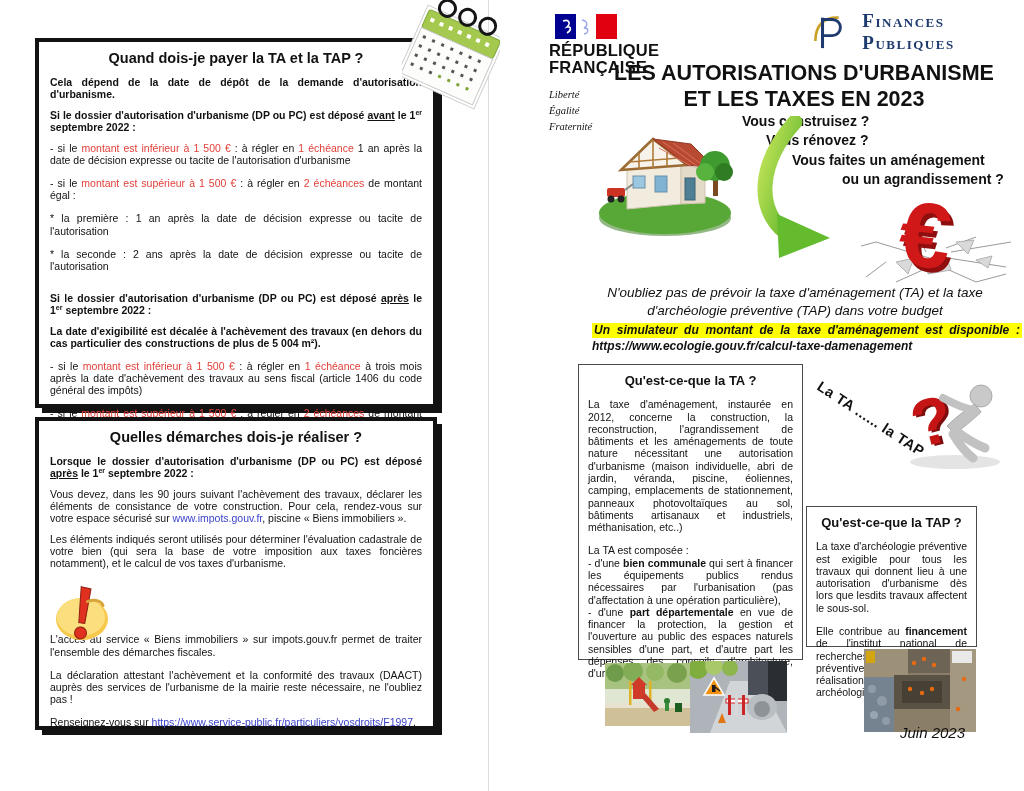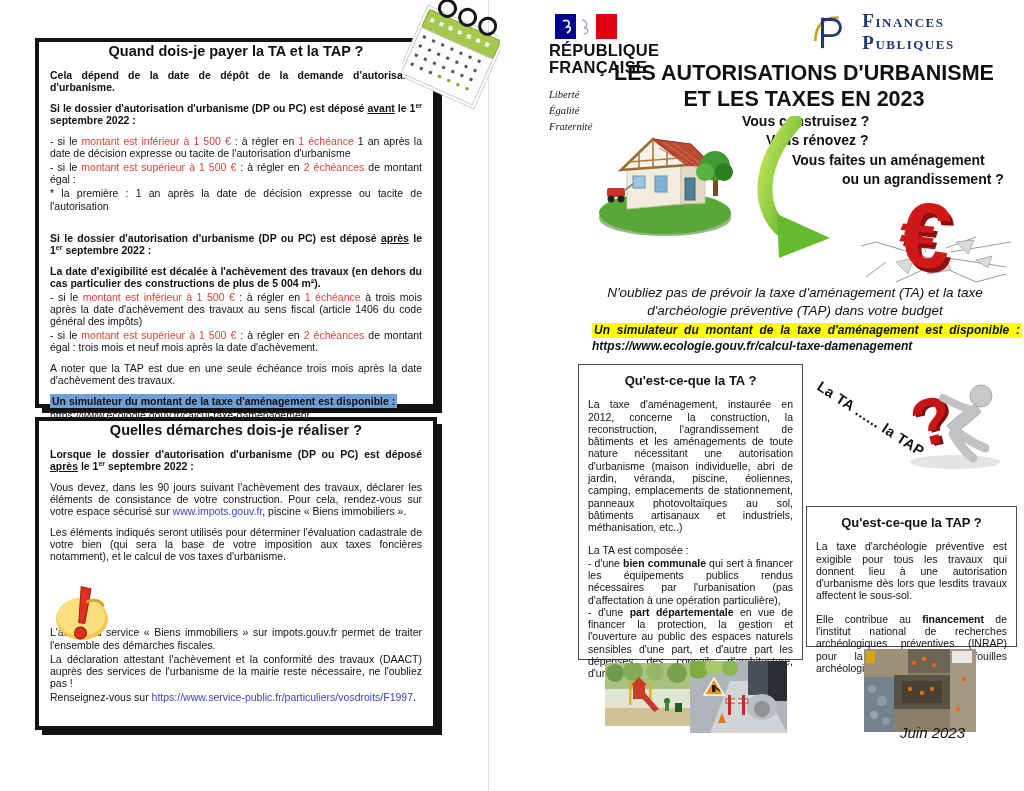--- a/index.html
+++ b/index.html
@@ -8,27 +8,27 @@
   }
   *{margin:0;padding:0;box-sizing:border-box;}
   html,body{background:#888;}
   #page{position:relative;width:1024px;height:791px;background:#ffffff;overflow:hidden;
         font-family:"Liberation Sans",sans-serif;color:#111;}
   .abs{position:absolute;}
   #fold-line{left:488px;top:0;width:1px;height:791px;background:#dedede;}
 
   
   .big-box{left:35px;width:402px;border:4px solid #121212;background:#fff;
-           box-shadow:6px 6px 0 -1px #121212;padding:0 11px;
+           box-shadow:6px 6px 0 -1px #121212;padding:7px 11px;
            font-size:10.5px;line-height:1.15;text-align:justify;}
   #box1{top:38px;height:370px;}
   #box2{top:417px;height:313px;}
   .box-title{font-weight:bold;font-size:14.5px;text-align:center;margin:2px 0 9px 0;line-height:1.1;}
   .para{margin-top:9px;}
-  .para.tight{margin-top:2px;}
+  .para.tight{margin-top:11px;}
   .para.biggap{margin-top:20px;}
   .para.spacer-icon{margin-top:64px;}
 
   .s-p{}
   .s-b{font-weight:bold;}
   .s-bu{font-weight:bold;text-decoration:underline;}
   .s-sup{font-weight:bold;font-size:7px;vertical-align:4px;}
   .s-r{color:var(--red_text);}
   .s-l{color:var(--link_blue);}
   .s-hlb{font-weight:bold;background:var(--highlight_blue);padding:1px 2px;}
@@ -58,21 +58,21 @@
   #euro-art{left:856px;top:182px;}
   #reminder{left:586px;top:284px;width:418px;text-align:center;font-style:italic;
             font-size:13.5px;line-height:1.32;}
   #simulator{left:592px;top:323px;width:430px;font-weight:bold;font-style:italic;font-size:12px;line-height:1.25;}
   #sim-line{background:var(--highlight_yellow);text-align:justify;text-align-last:justify;padding:0 2px;}
   #sim-url{margin-top:1px;}
 
   .small-box{border:1px solid #4a4a4a;background:#fff;padding:7px 9px;
              font-size:10.5px;line-height:1.17;text-align:justify;}
   #ta-box{left:578px;top:364px;width:225px;height:296px;}
-  #tap-box{left:806px;top:506px;width:211px;height:141px;}
+  #tap-box{left:806px;top:506px;width:171px;height:141px;}
   .small-box .box-title{font-size:13px;margin:2px 0 10px 0;}
   .sp{margin-top:11px;}
 
   #ta-tap-q{left:823px;top:378px;font-weight:bold;font-size:14.5px;letter-spacing:0.5px;
             transform:rotate(33deg);transform-origin:left top;white-space:nowrap;}
   #figure-art{left:885px;top:368px;}
 
   .photo{display:block;}
   #photo-playground{left:605px;top:663px;}
   #photo-roadworks{left:690px;top:661px;}
@@ -86,20 +86,21 @@
 <div id="page">
   <div id="fold-line" class="abs"></div>
 
   <div class="abs big-box" id="box1">
     <div class="box-title">Quand dois-je payer la TA et la TAP ?</div>
     <div class="para"><span class="s-b">Cela dépend de la date de dépôt de la demande d'autorisation d'urbanisme.</span></div>
     <div class="para"><span class="s-b">Si le dossier d'autorisation d'urbanisme (DP ou PC) est déposé </span><span class="s-bu">avant</span><span class="s-b"> le 1</span><span class="s-sup">er</span><span class="s-b"> septembre 2022 :</span></div>
     <div class="para"><span class="s-p">- si le </span><span class="s-r">montant est inférieur à 1 500 €</span><span class="s-p"> : à régler en </span><span class="s-r">1 échéance</span><span class="s-p"> 1 an après la date de décision expresse ou tacite de l'autorisation d'urbanisme</span></div>
     <div class="para tight"><span class="s-p">- si le </span><span class="s-r">montant est supérieur à 1 500 €</span><span class="s-p"> : à régler en </span><span class="s-r">2 échéances</span><span class="s-p"> de montant égal :</span></div>
     <div class="para tight"><span class="s-p">* la première : 1 an après la date de décision expresse ou tacite de l'autorisation</span></div>
+    <div class="para tight"><span class="s-p">* la seconde : 2 ans après la date de décision expresse ou tacite de l'autorisation</span></div>
     <div class="para biggap"><span class="s-b">Si le dossier d'autorisation d'urbanisme (DP ou PC) est déposé </span><span class="s-bu">après</span><span class="s-b"> le 1</span><span class="s-sup">er</span><span class="s-b"> septembre 2022 :</span></div>
     <div class="para"><span class="s-b">La date d'exigibilité est décalée à l'achèvement des travaux (en dehors du cas particulier des constructions de plus de 5 004 m²).</span></div>
     <div class="para tight"><span class="s-p">- si le </span><span class="s-r">montant est inférieur à 1 500 €</span><span class="s-p"> : à régler en </span><span class="s-r">1 échéance</span><span class="s-p"> à trois mois après la date d'achèvement des travaux au sens fiscal (article 1406 du code général des impôts)</span></div>
     <div class="para tight"><span class="s-p">- si le </span><span class="s-r">montant est supérieur à 1 500 €</span><span class="s-p"> : à régler en </span><span class="s-r">2 échéances</span><span class="s-p"> de montant égal : trois mois et neuf mois après la date d'achèvement.</span></div>
     <div class="para"><span class="s-p">A noter que la TAP est due en une seule échéance trois mois après la date d'achèvement des travaux.</span></div>
     <div class="para"><span class="s-hlb">Un simulateur du montant de la taxe d'aménagement est disponible :</span></div>
     <div class="para tight"><span class="s-p">https://www.ecologie.gouv.fr/calcul-taxe-damenagement</span></div>
   </div>
 
   <div class="abs big-box" id="box2">

